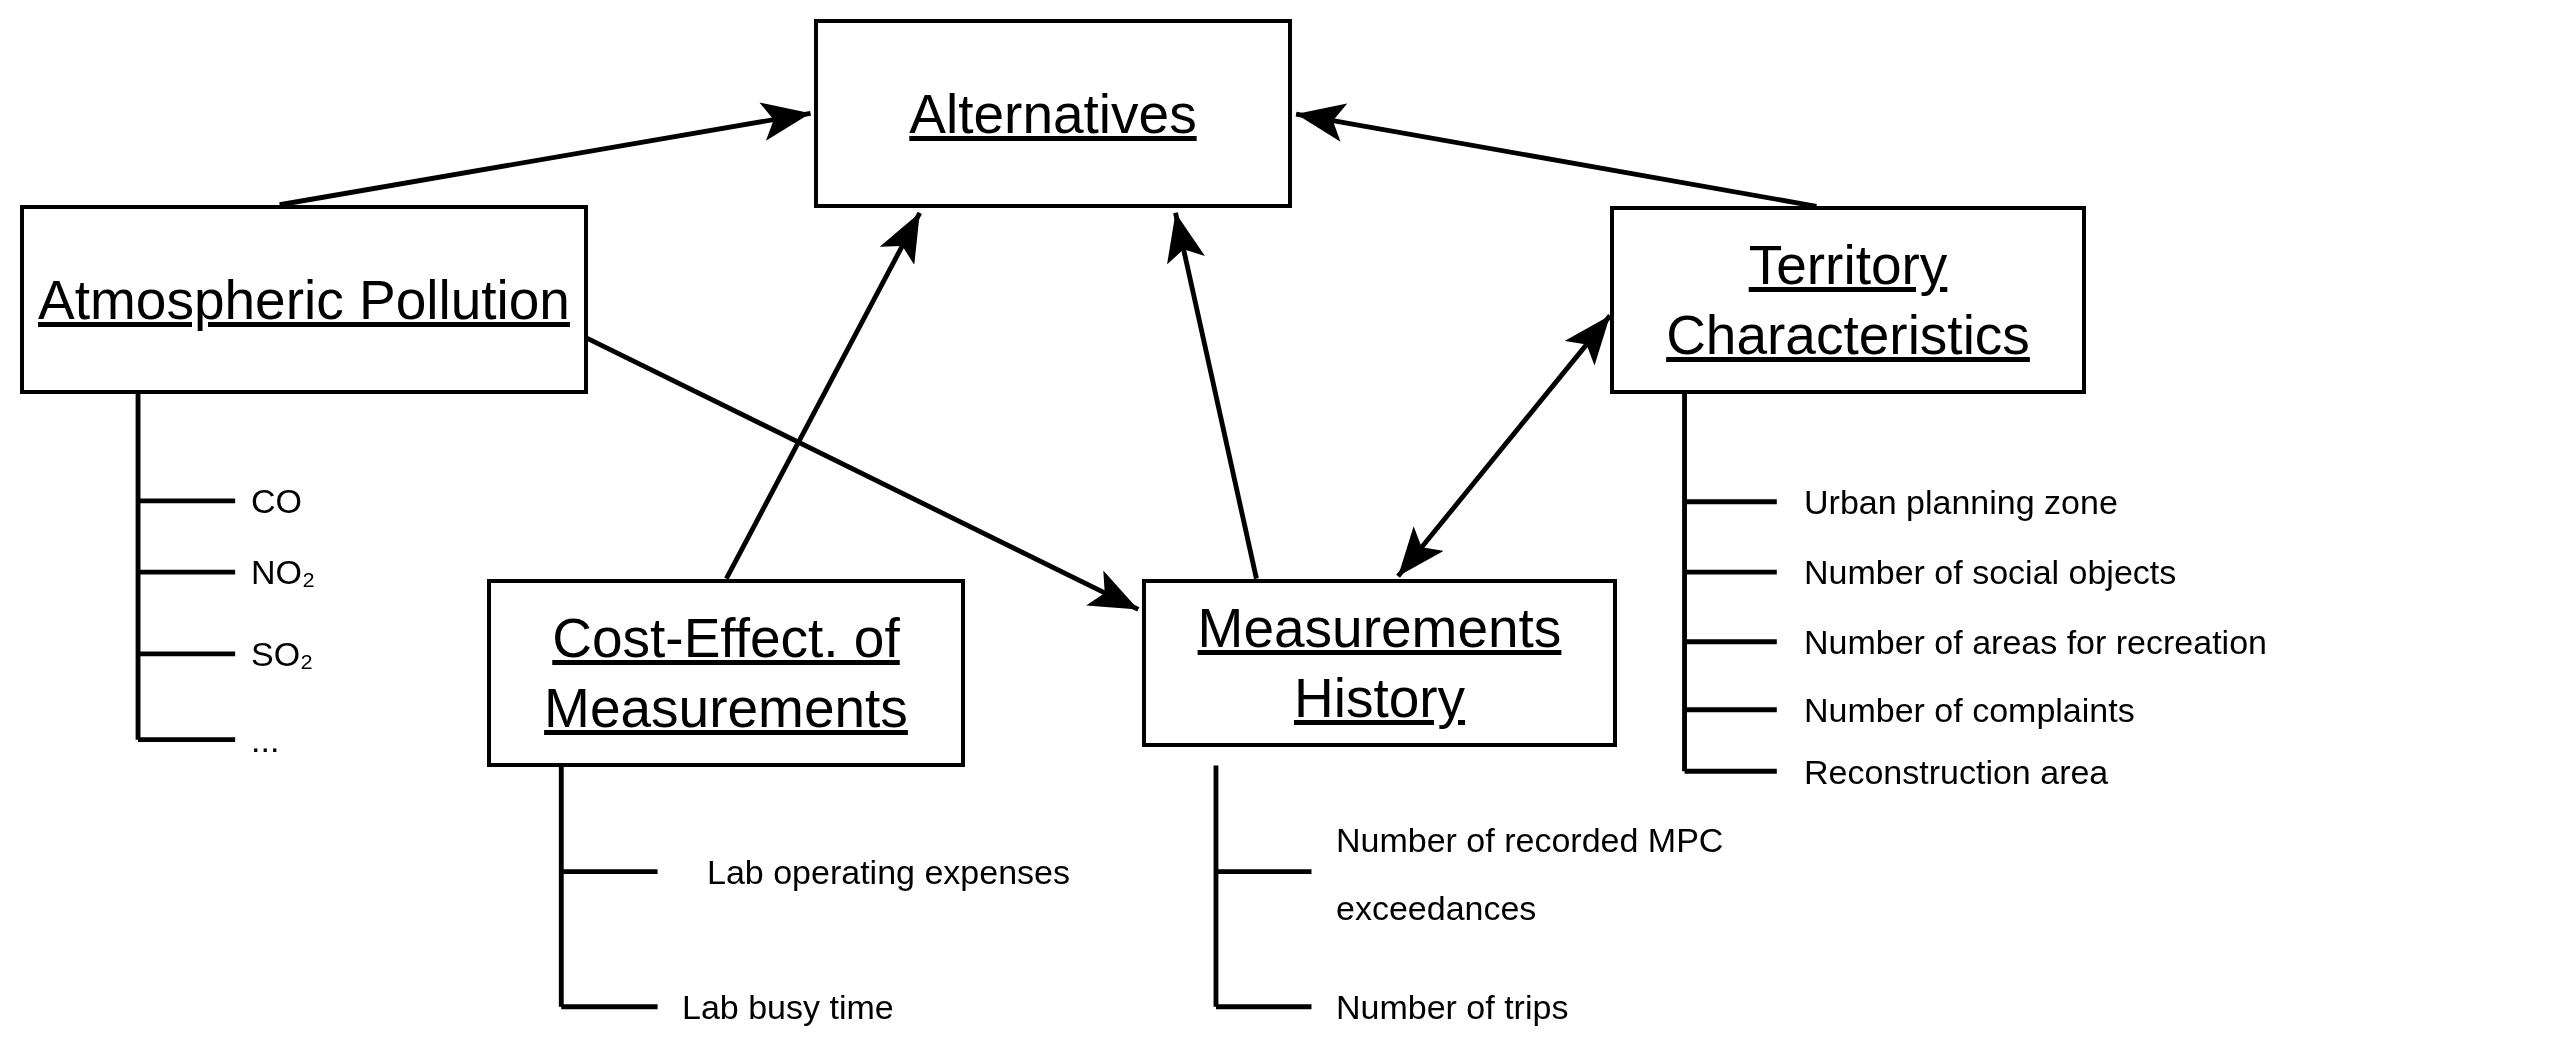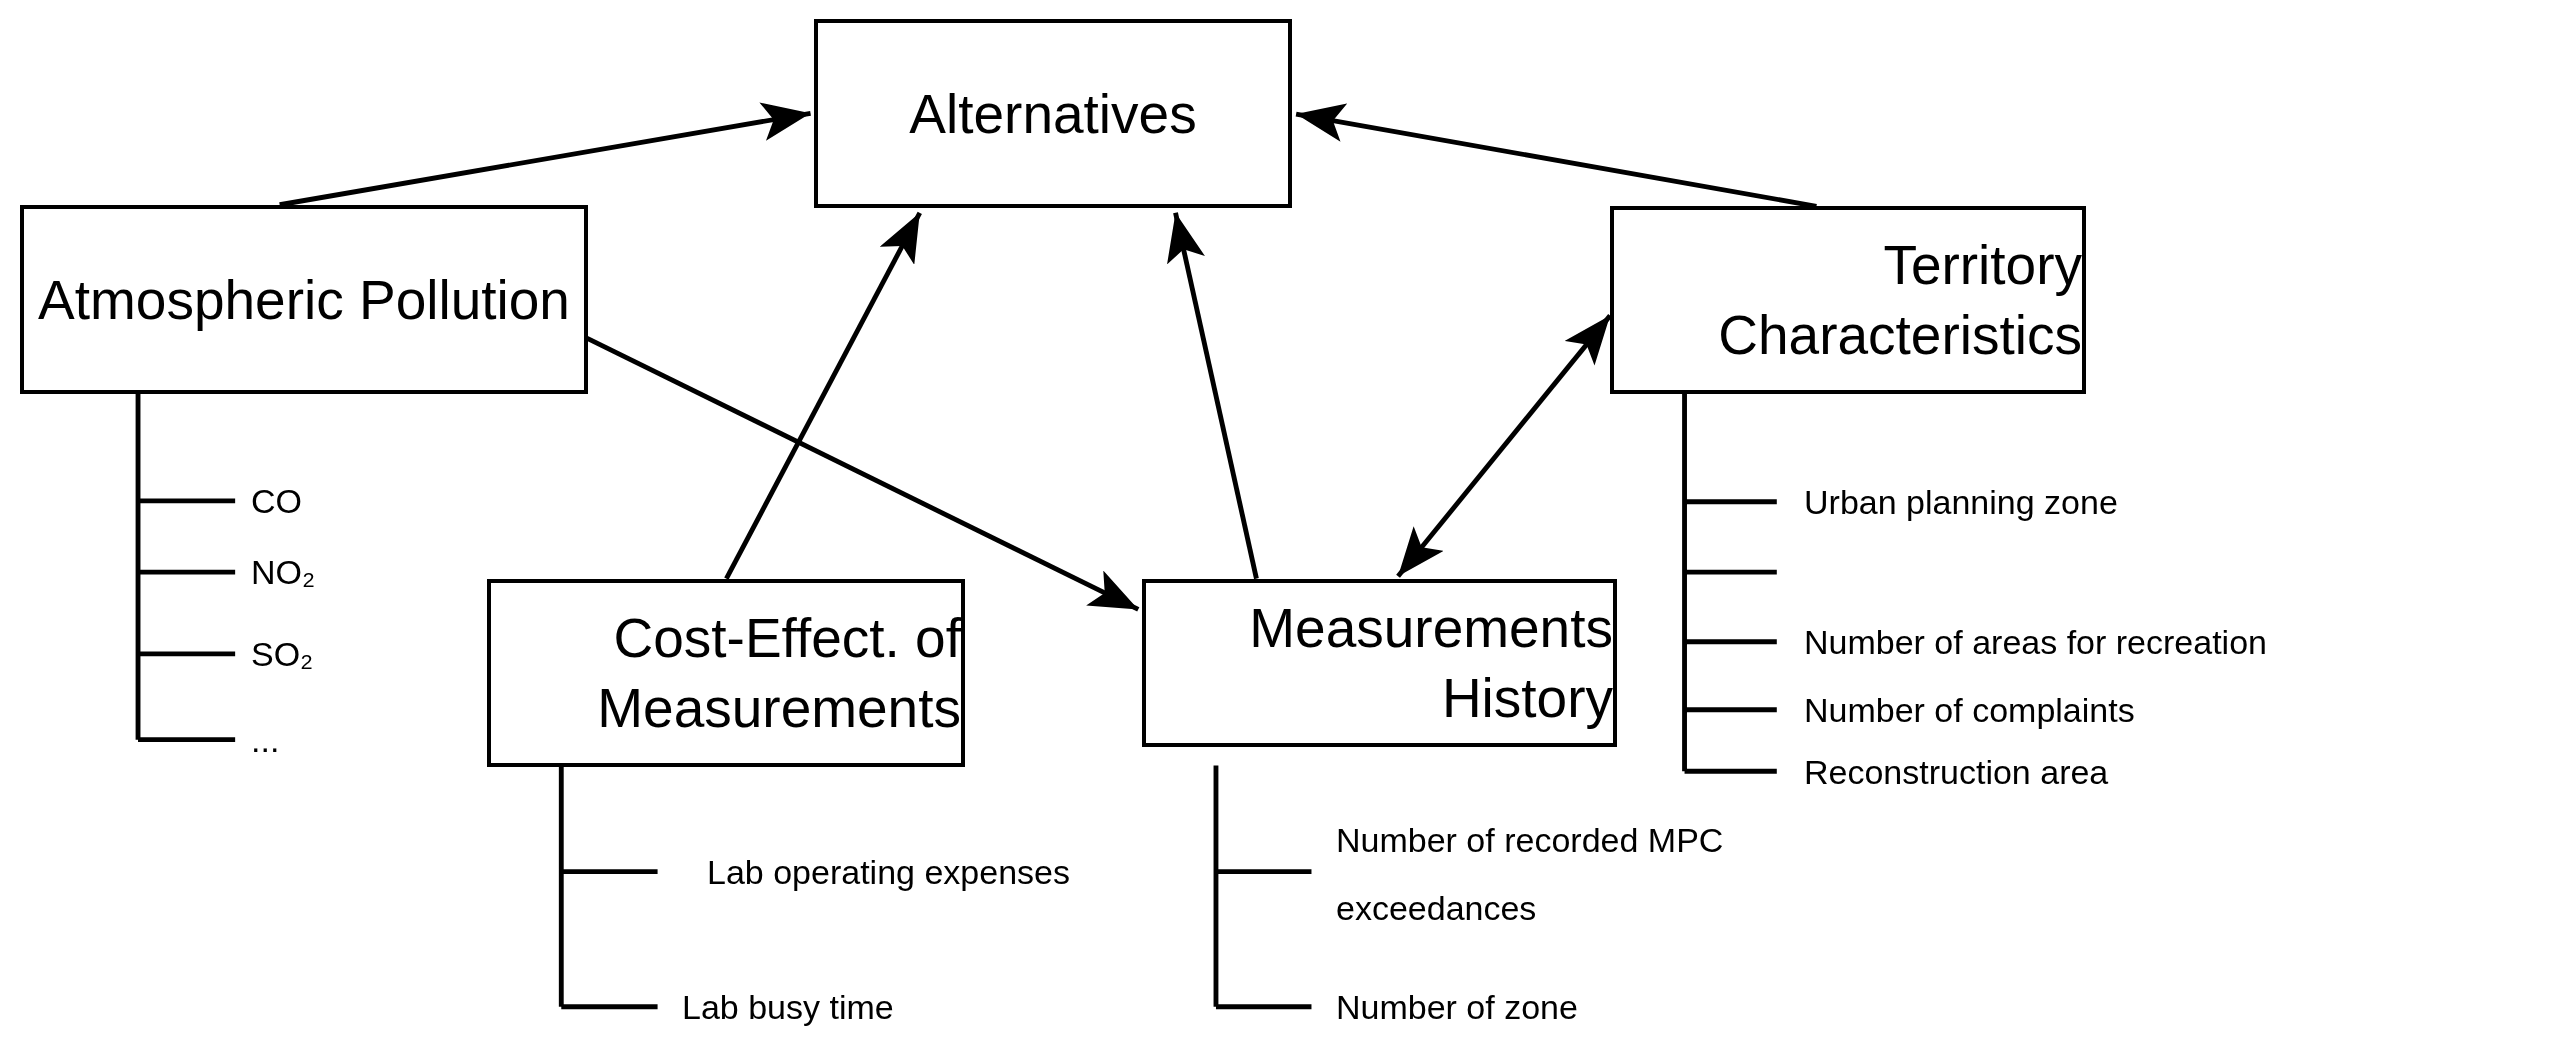--- a/index.html
+++ b/index.html
@@ -28,23 +28,24 @@
     fill: none;
   }
   .box {
     position: absolute;
     box-sizing: border-box;
     border: 4.9px solid #000000;
     background: #ffffff;
     display: flex;
     align-items: center;
     justify-content: center;
-    text-align: right;
+    text-align: center;
     font-size: 55px;
     line-height: 70px;
+    text-decoration: underline;
   }
   .leaf {
     position: absolute;
     font-size: 34px;
     line-height: 68px;
     white-space: nowrap;
   }
   .leaf.wrap {
     white-space: normal;
   }
@@ -96,21 +97,22 @@
 
   <div class="leaf" style="left:251px; top:467px">CO</div>
   <div class="leaf" style="left:251px; top:538px">NO₂</div>
   <div class="leaf" style="left:251px; top:620px">SO₂</div>
   <div class="leaf" style="left:251px; top:706px">...</div>
 
   <div class="leaf wrap" style="left:707px; top:838px; width:453px">Lab operating expenses</div>
   <div class="leaf" style="left:682px; top:973px">Lab busy time</div>
 
   <div class="leaf wrap" style="left:1336px; top:806px; width:534px">Number of recorded MPC exceedances</div>
-  <div class="leaf" style="left:1336px; top:973px">Number of zone</div>
+  <div class="leaf" style="left:1336px; top:973px">Number of trips</div>
 
   <div class="leaf" style="left:1804px; top:468px">Urban planning zone</div>
+  <div class="leaf" style="left:1804px; top:538px">Number of social objects</div>
   <div class="leaf" style="left:1804px; top:608px">Number of areas for recreation</div>
   <div class="leaf" style="left:1804px; top:676px">Number of complaints</div>
   <div class="leaf" style="left:1804px; top:738px">Reconstruction area</div>
 
 </div>
 
 
 </body></html>

